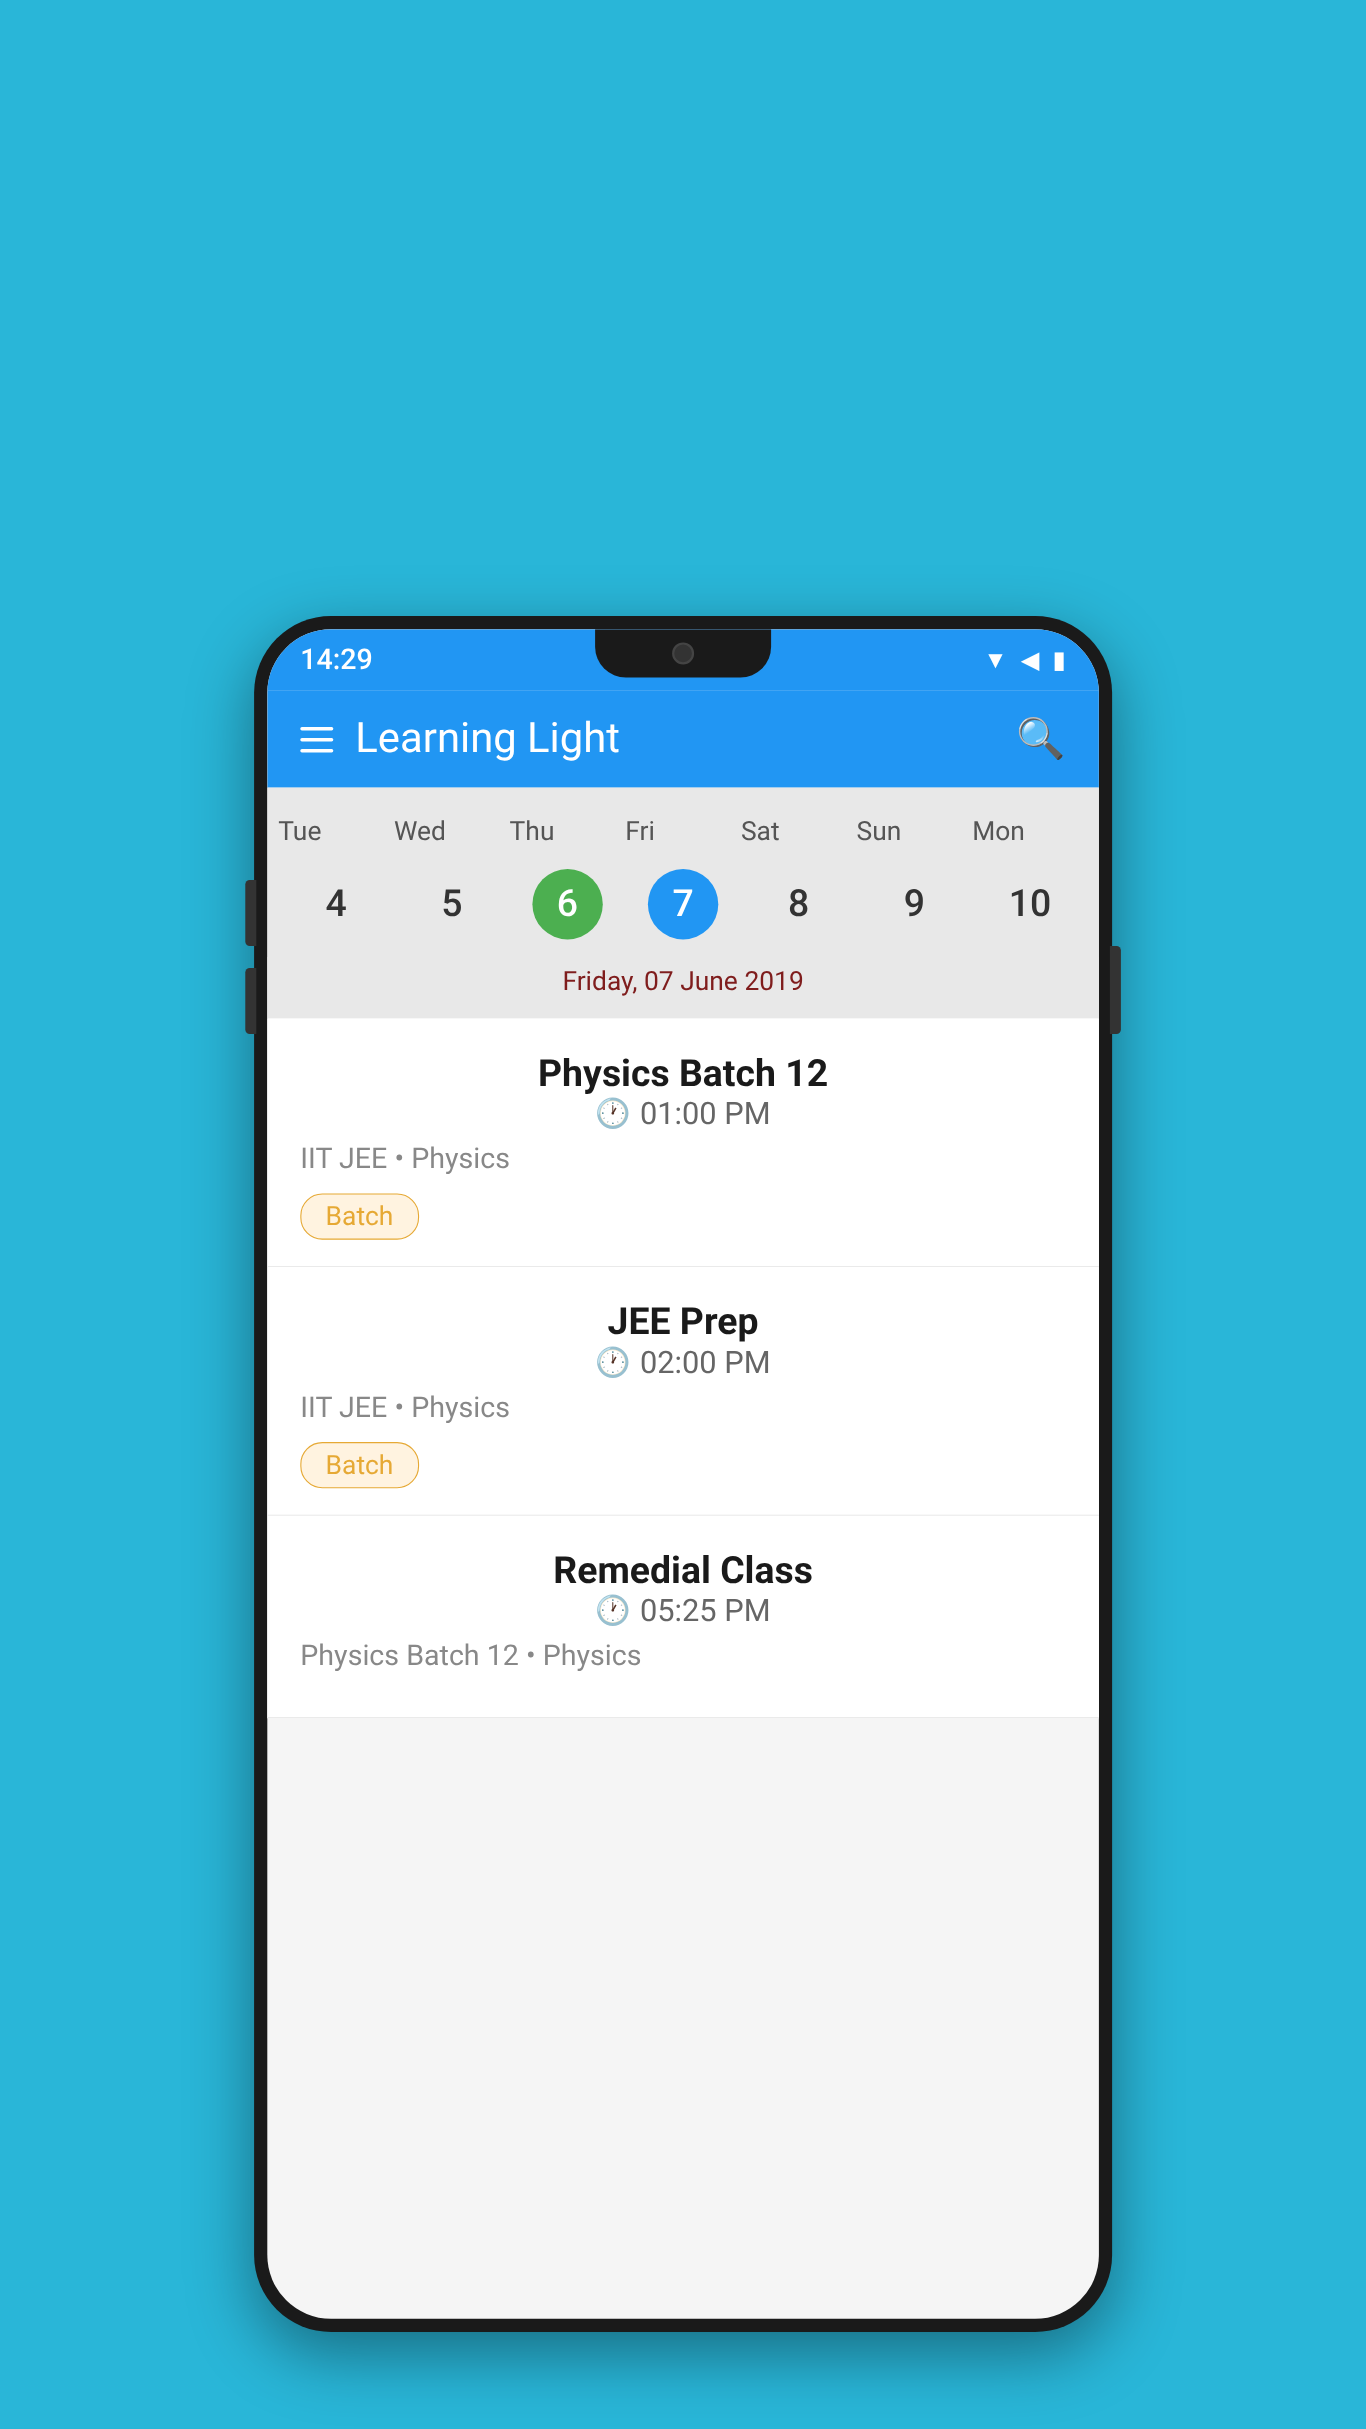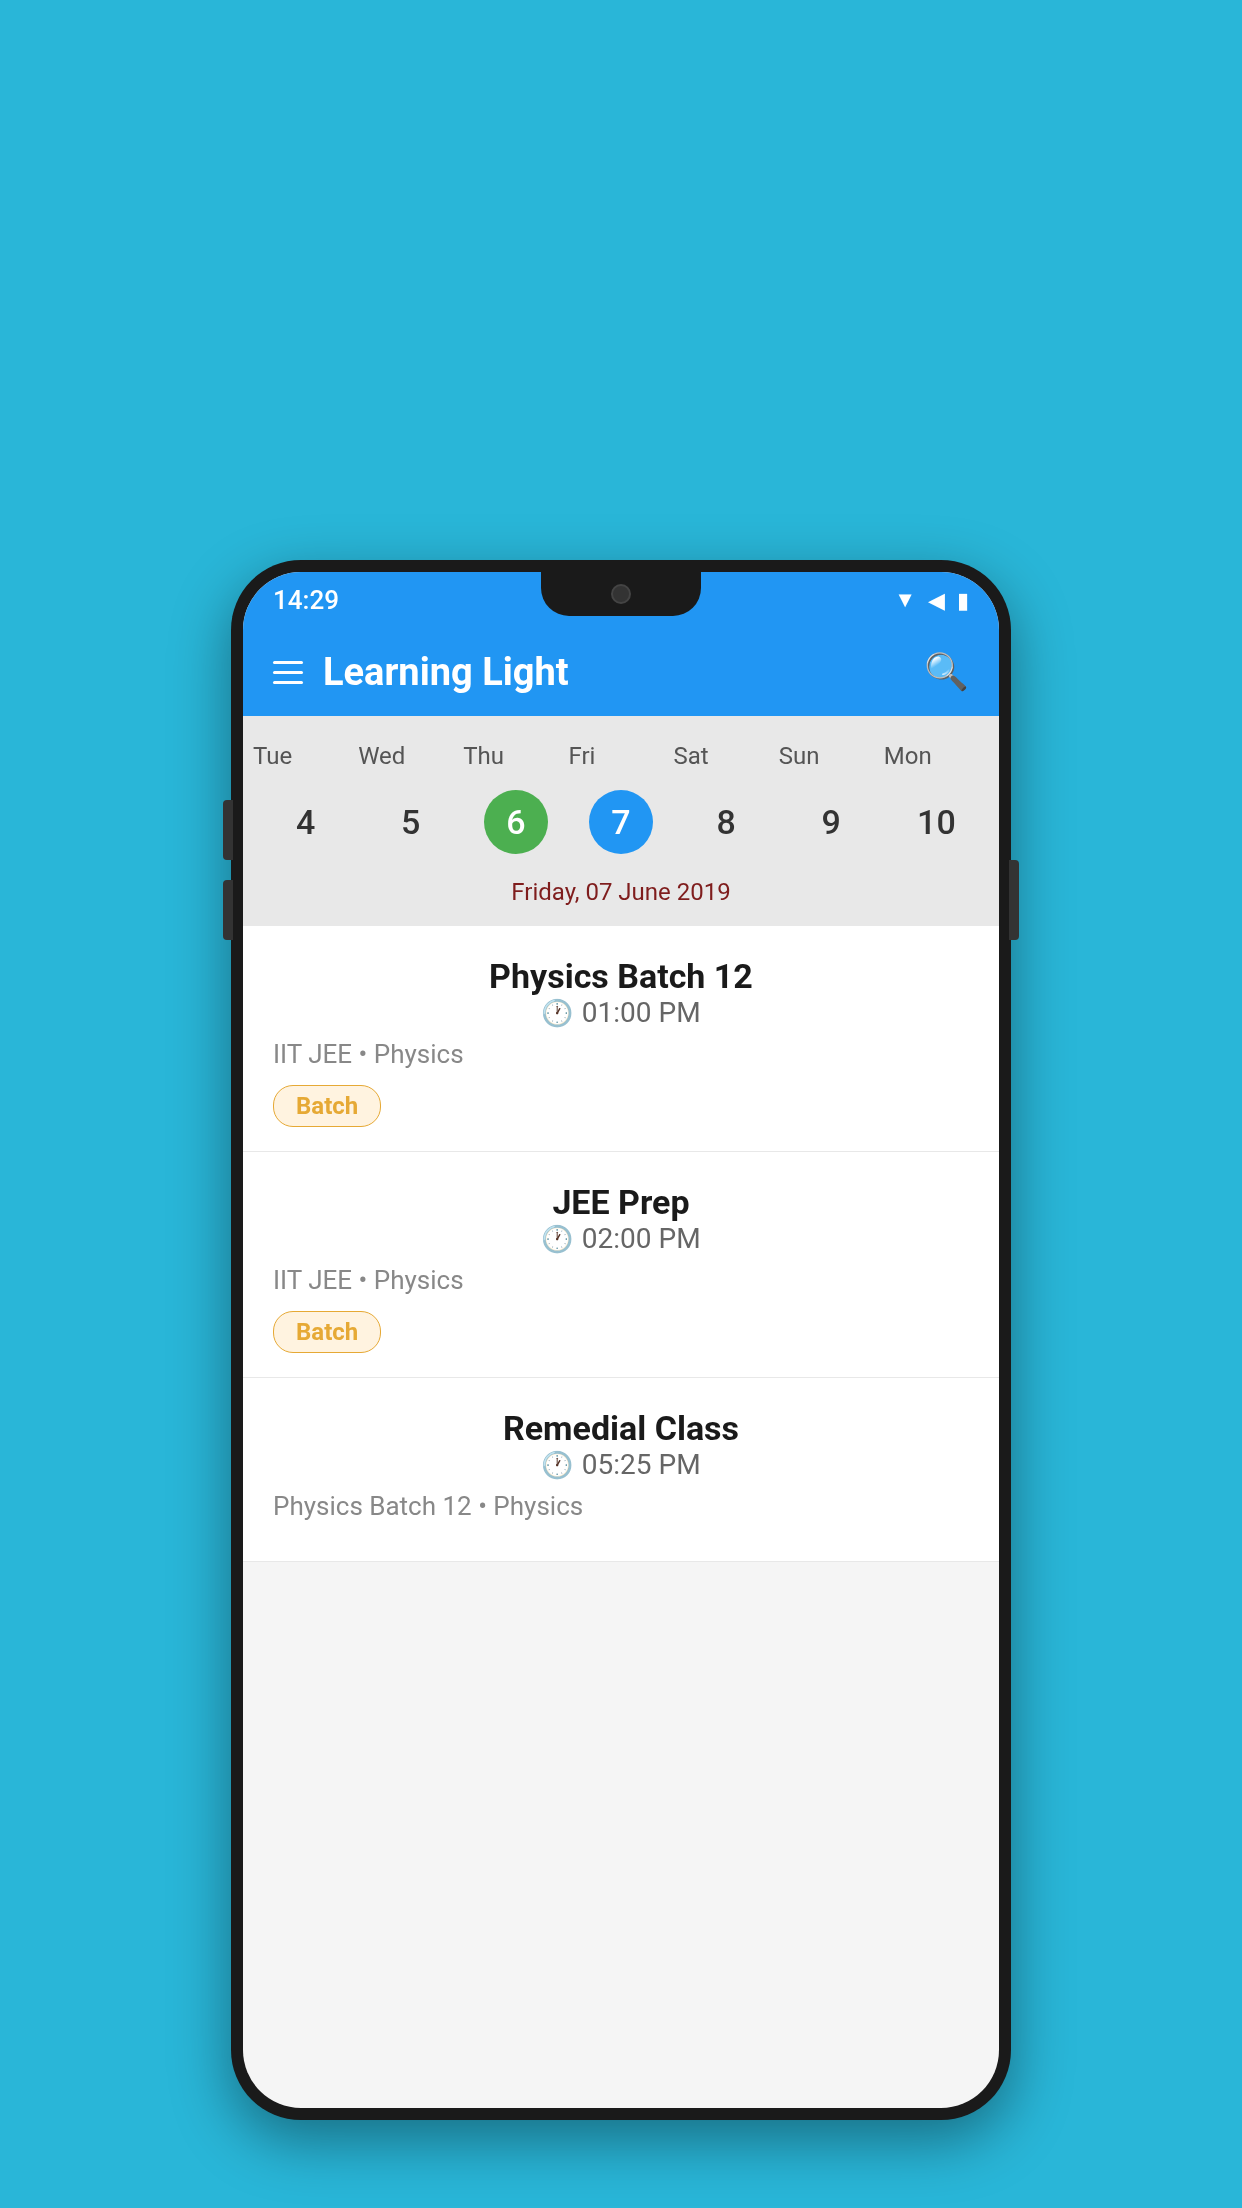--- a/index.html
+++ b/index.html
@@ -137,21 +137,21 @@
       background: #2196F3;
       display: flex;
       align-items: center;
       padding: 0 30px;
       justify-content: space-between;
     }
 
     .app-bar-title {
       color: white;
       font-size: 38px;
-      font-weight: 700;
+      font-weight: 400;
       margin-left: 20px;
     }
 
     .menu-icon {
       color: white;
       font-size: 34px;
       cursor: pointer;
       display: flex;
       flex-direction: column;
       gap: 7px;
@@ -282,21 +282,21 @@
     }
 
     .batch-badge {
       display: inline-block;
       background: #FFF3E0;
       color: #E6A935;
       border: 1.5px solid #E6A935;
       border-radius: 20px;
       padding: 6px 22px;
       font-size: 24px;
-      font-weight: 700;
+      font-weight: 400;
     }
 
     
     .side-button-right {
       position: absolute;
       right: -8px;
       top: 300px;
       width: 10px;
       height: 80px;
       background: #333;

